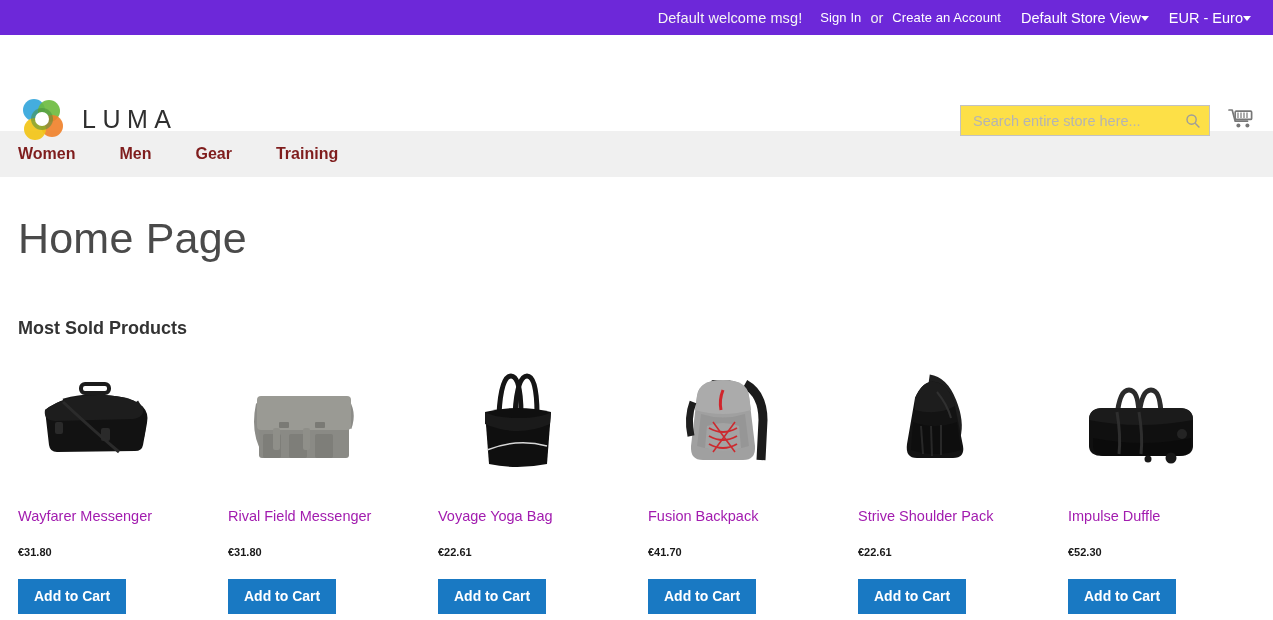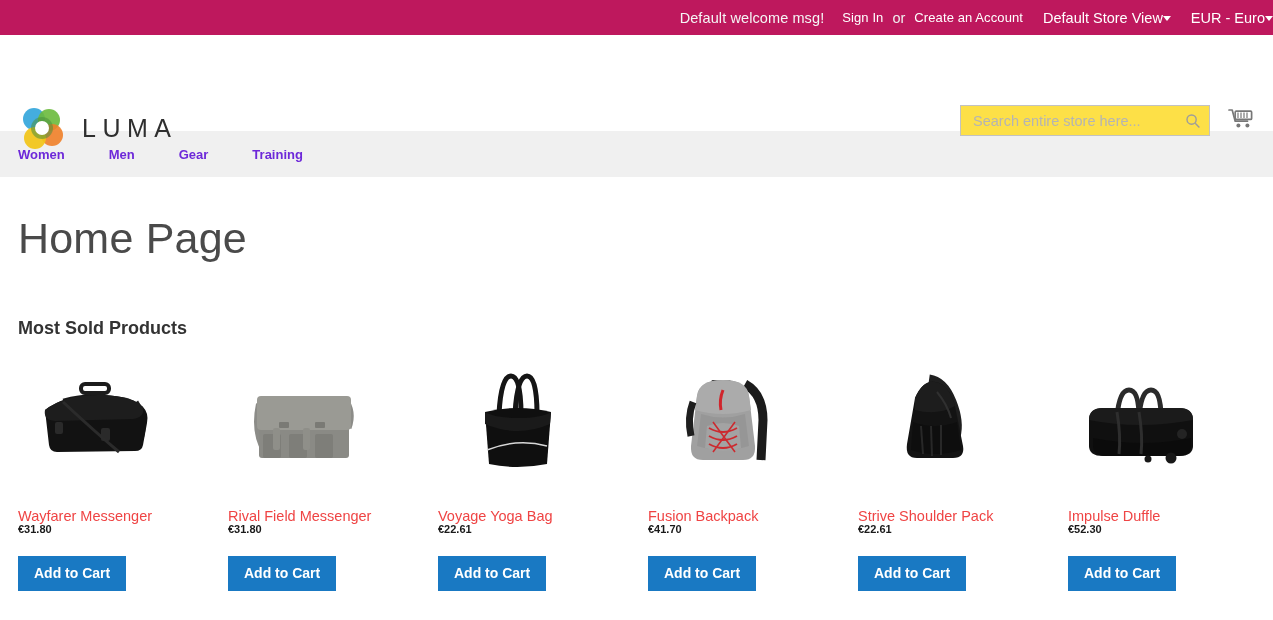--- a/index.html
+++ b/index.html
@@ -7,24 +7,25 @@
     margin: 0; padding: 0;
     width: 1273px; height: 620px;
     background: #ffffff;
     font-family: "Liberation Sans", sans-serif;
     overflow: hidden;
   }
 
   
   .panel-header {
     height: 35px;
-    background: #be185d;
+    background: #6d28d9;
     display: flex;
     align-items: center;
     justify-content: flex-end;
+    padding-right: 22px;
     gap: 0;
   }
   .panel-header .greeting {
     color: #f5f5f5;
     font-size: 14.5px;
     margin-right: 18px;
     letter-spacing: .1px;
   }
   .panel-link {
     color: #ffffff;
@@ -55,21 +56,21 @@
   }
 
   
   .header-content {
     height: 96px;
     position: relative;
     background: #ffffff;
   }
   .logo {
     position: absolute;
-    left: 18px; top: 69px;
+    left: 18px; top: 60px;
     display: flex;
     align-items: center;
     gap: 16px;
     text-decoration: none;
   }
   .logo-mark {
     width: 48px; height: 48px;
     position: relative;
   }
   .logo-text {
@@ -117,23 +118,23 @@
 
   
   .nav {
     height: 46px;
     background: #f0f0f0;
     display: flex;
     align-items: center;
     padding-left: 18px;
   }
   .nav-item {
-    font-size: 13px;
+    font-size: 16px;
     font-weight: bold;
-    color: #6d28d9;
+    color: #7f1d1d;
     margin-right: 44px;
     text-decoration: none;
     cursor: pointer;
   }
 
   
   .main {
     padding: 0 18px;
     background: #ffffff;
   }
@@ -164,21 +165,22 @@
   .product-img {
     width: 160px;
     height: 130px;
     display: flex;
     align-items: center;
     justify-content: center;
     margin-bottom: 22px;
   }
   .product-name {
     font-size: 14.5px;
-    color: #ef4444;
+    color: #a21caf;
+    margin-bottom: 23px;
     line-height: 1;
   }
   .product-price {
     font-size: 11px;
     font-weight: bold;
     color: #1a1a1a;
     margin-bottom: 21px;
     line-height: 1;
   }
   .btn-cart {

